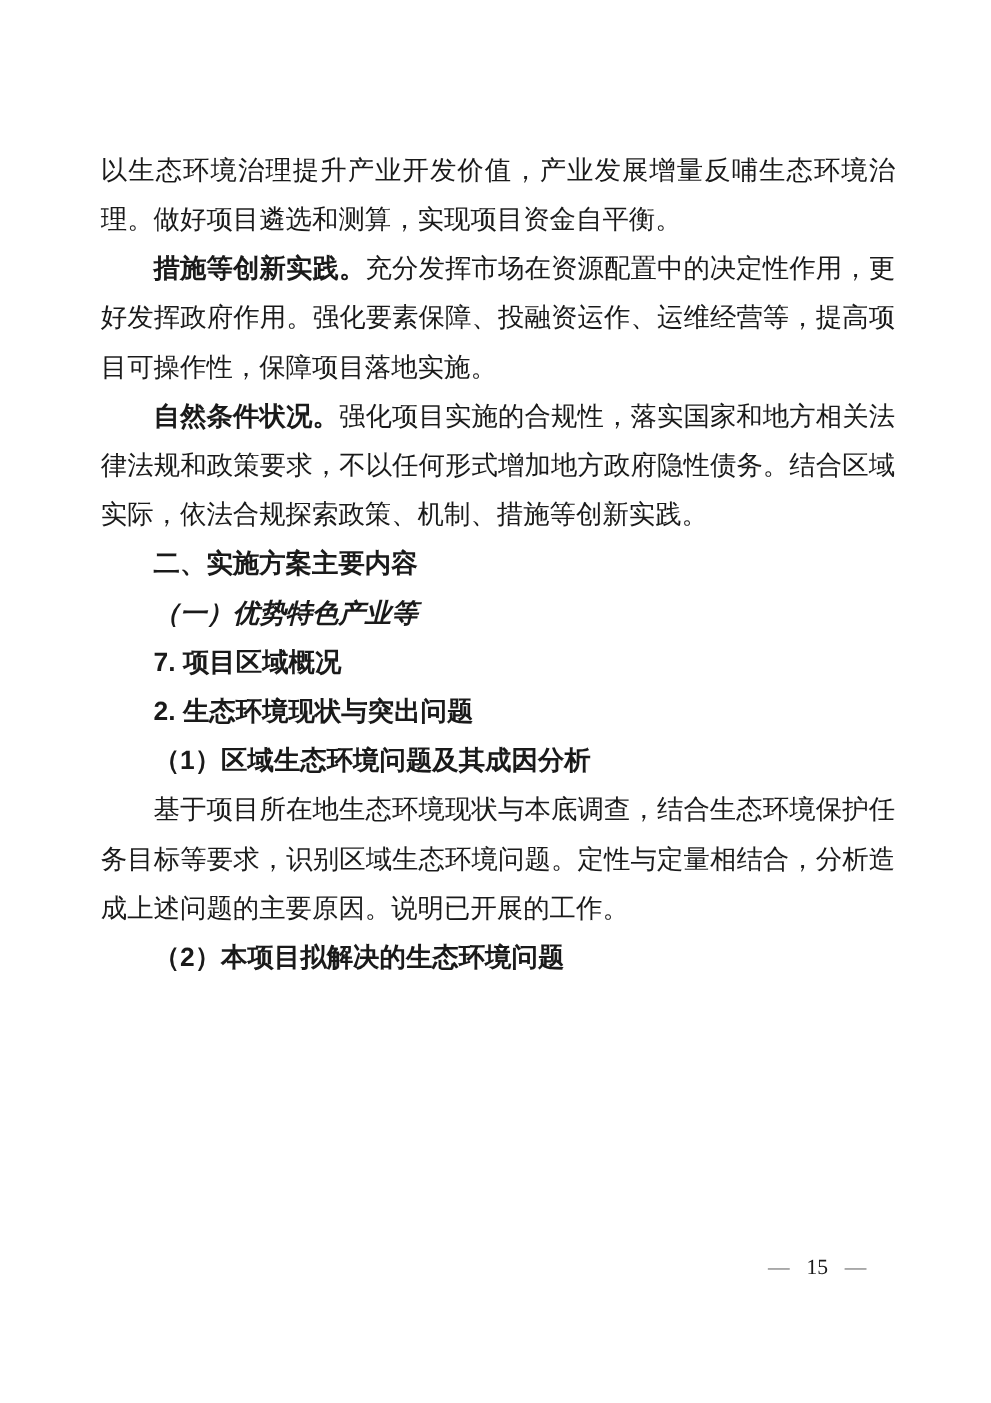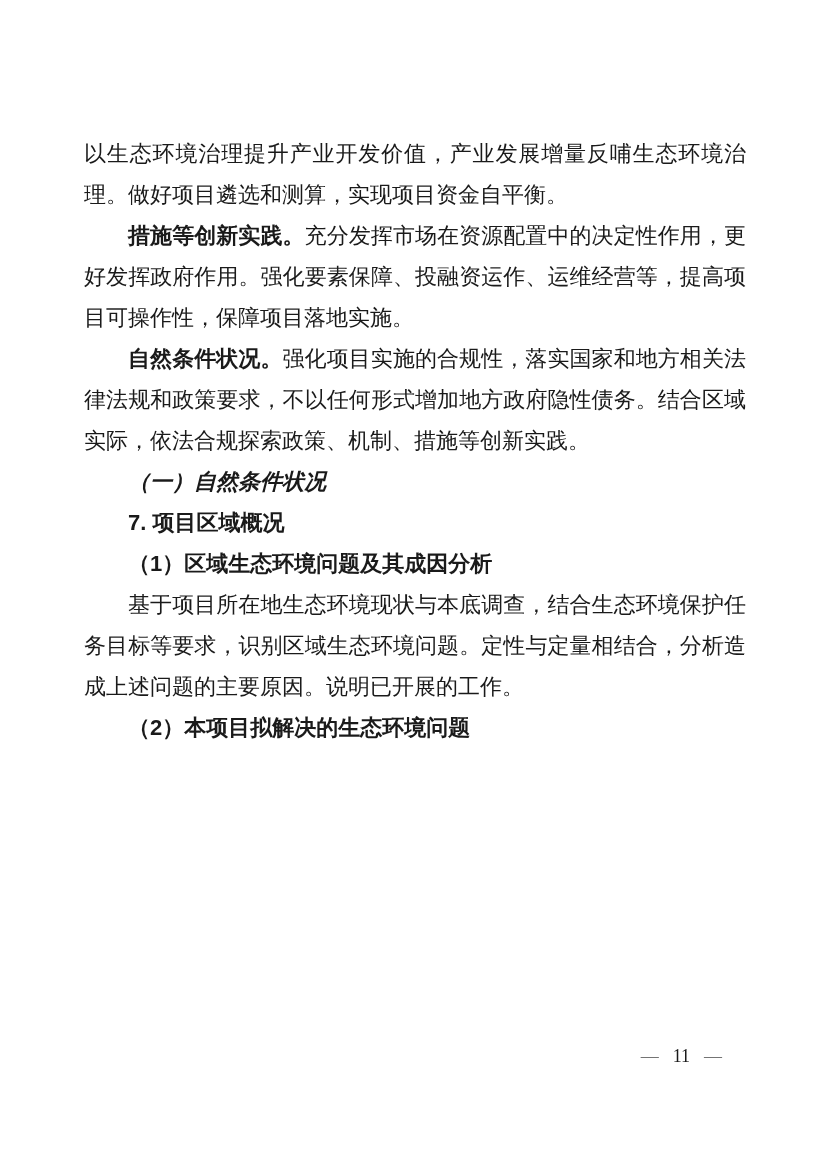--- a/index.html
+++ b/index.html
@@ -23,21 +23,20 @@
     position: absolute;
     left: 84px;
     top: 121px;
     width: 662px;
     font-family: "Liberation Serif", "DejaVu Serif", serif;
     font-size: 22px;
     line-height: 41px;
     text-align: justify;
     text-justify: inter-character;
     color: #1a1a1a;
-    margin-top: 12px;
   }
   .para {
     margin: 0;
     text-indent: 2em;
   }
   .para.no-indent {
     text-indent: 0;
   }
   .bold-lead {
     font-family: "Liberation Sans", "DejaVu Sans", sans-serif;
@@ -81,34 +80,36 @@
 
   <div class="doc-body">
 
     <p class="para no-indent">以生态环境治理提升产业开发价值，产业发展增量反哺生态环境治理。做好项目遴选和测算，实现项目资金自平衡。</p>
 
 
     <p class="para"><span class="bold-lead">措施等创新实践。</span><span>充分发挥市场在资源配置中的决定性作用，更好发挥政府作用。强化要素保障、投融资运作、运维经营等，提高项目可操作性，保障项目落地实施。</span></p>
 
     <p class="para"><span class="bold-lead">自然条件状况。</span><span>强化项目实施的合规性，落实国家和地方相关法律法规和政策要求，不以任何形式增加地方政府隐性债务。结合区域实际，依法合规探索政策、机制、措施等创新实践。</span></p>
 
+    <p class="heading heading-hei">二、实施方案主要内容</p>
 
-    <p class="heading heading-kai">（一）自然条件状况</p>
+    <p class="heading heading-kai">（一）优势特色产业等</p>
 
     <p class="heading heading-hei">7. 项目区域概况</p>
 
 
+    <p class="heading heading-hei">2. 生态环境现状与突出问题</p>
 
     <p class="heading heading-hei">（1）区域生态环境问题及其成因分析</p>
 
     <p class="para">基于项目所在地生态环境现状与本底调查，结合生态环境保护任务目标等要求，识别区域生态环境问题。定性与定量相结合，分析造成上述问题的主要原因。说明已开展的工作。</p>
 
     <p class="heading heading-hei">（2）本项目拟解决的生态环境问题</p>
 
   </div>
 
   <div class="footer">
     <span class="dash">—</span>
-    <span>11</span>
+    <span>15</span>
     <span class="dash">—</span>
   </div>
 
 </div>
 
 </body></html>

